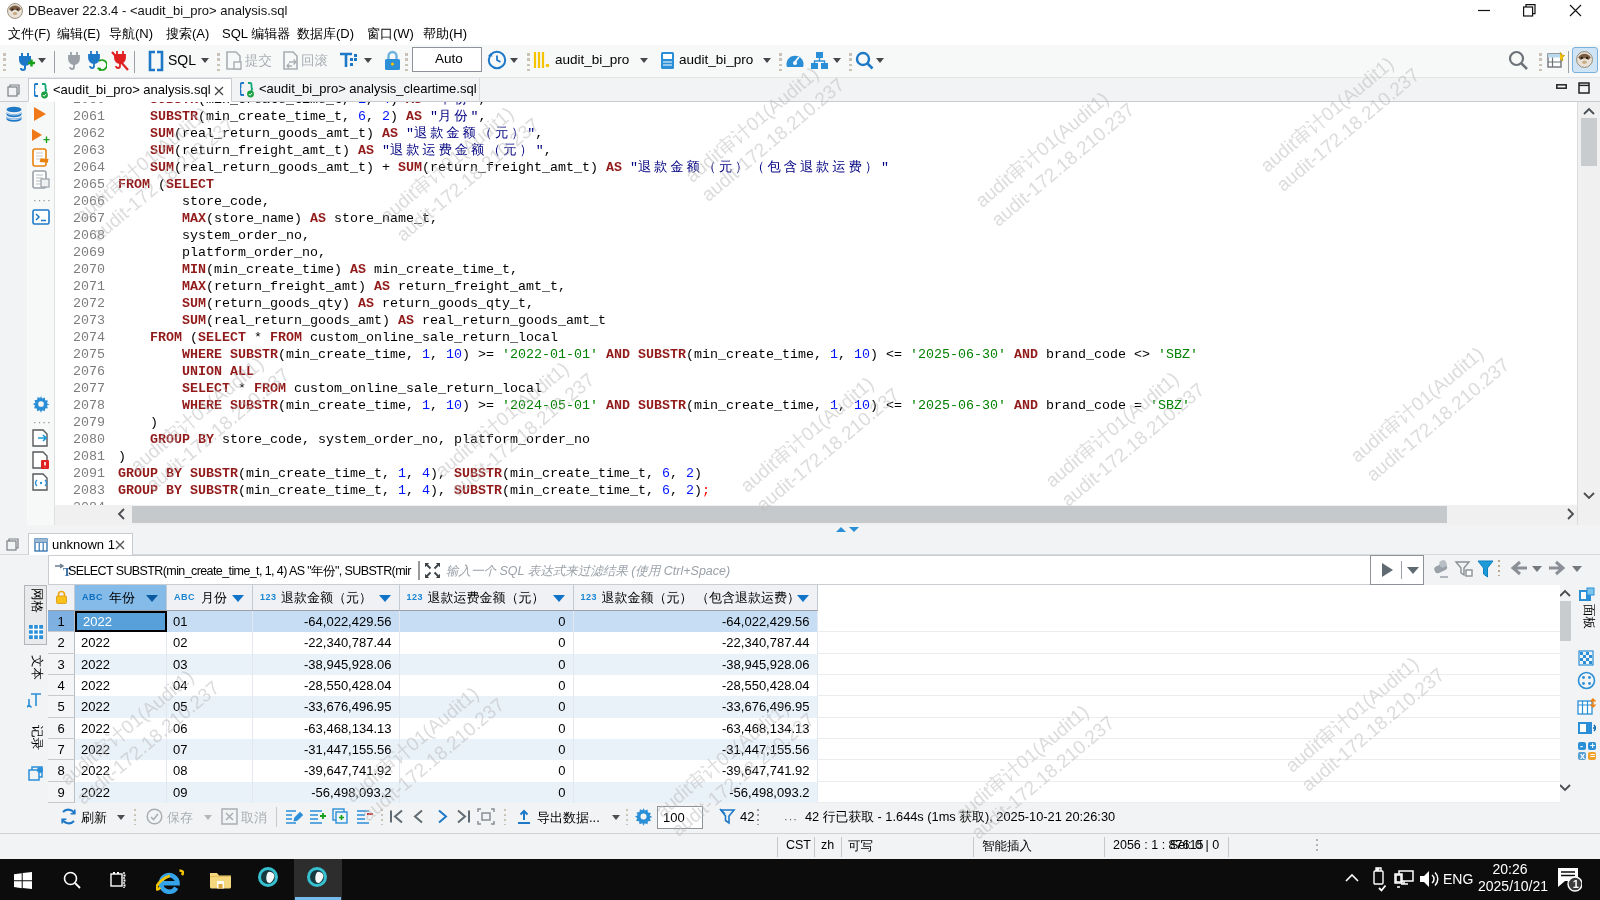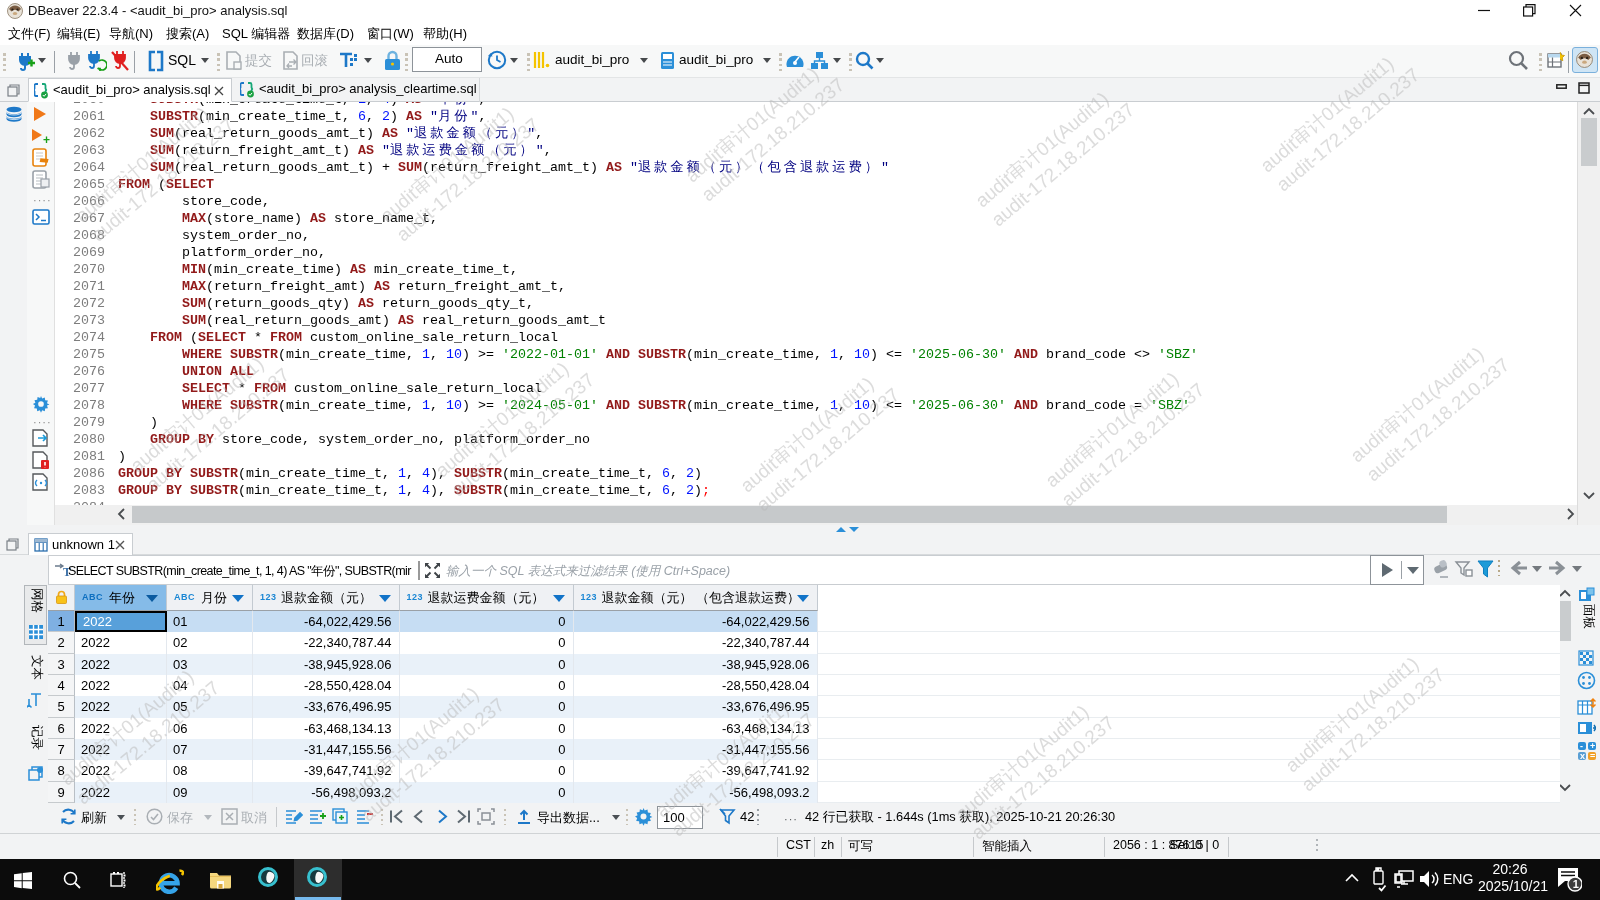--- a/index.html
+++ b/index.html
@@ -383,21 +383,21 @@
 <div class="lnum" style="top:278px;">2077</div>
 <div class="cline" style="left:63px;top:278px;">        <span class="k">SELECT</span> * <span class="k">FROM</span> custom_online_sale_return_local</div>
 <div class="lnum" style="top:295px;">2078</div>
 <div class="cline" style="left:63px;top:295px;">        <span class="k">WHERE</span> <span class="k">SUBSTR</span>(min_create_time, <span class="n">1</span>, <span class="n">10</span>) &gt;= <span class="s">'2024-05-01'</span> <span class="k">AND</span> <span class="k">SUBSTR</span>(min_create_time, <span class="n">1</span>, <span class="n">10</span>) &lt;= <span class="s">'2025-06-30'</span> <span class="k">AND</span> brand_code = <span class="s">'SBZ'</span></div>
 <div class="lnum" style="top:312px;">2079</div>
 <div class="cline" style="left:63px;top:312px;">    )</div>
 <div class="lnum" style="top:329px;">2080</div>
 <div class="cline" style="left:63px;top:329px;">    <span class="k">GROUP</span> <span class="k">BY</span> store_code, system_order_no, platform_order_no</div>
 <div class="lnum" style="top:346px;">2081</div>
 <div class="cline" style="left:63px;top:346px;">)</div>
-<div class="lnum" style="top:363px;">2086</div>
+<div class="lnum" style="top:363px;">2091</div>
 <div class="cline" style="left:63px;top:363px;"><span class="k">GROUP</span> <span class="k">BY</span> <span class="k">SUBSTR</span>(min_create_time_t, <span class="n">1</span>, <span class="n">4</span>), <span class="k">SUBSTR</span>(min_create_time_t, <span class="n">6</span>, <span class="n">2</span>)</div>
 <div class="lnum" style="top:380px;">2083</div>
 <div class="cline" style="left:63px;top:380px;"><span class="k">GROUP</span> <span class="k">BY</span> <span class="k">SUBSTR</span>(min_create_time_t, <span class="n">1</span>, <span class="n">4</span>), <span class="k">SUBSTR</span>(min_create_time_t, <span class="n">6</span>, <span class="n">2</span>)<span class="r">;</span></div>
 <div class="lnum" style="top:397px;">2084</div>
 <div class="cline" style="left:63px;top:397px;"></div>
 </div>
 <div id="evsb">
   <svg style="position:absolute;left:5px;top:5px;" width="12" height="8" viewBox="0 0 12 8">
       <path d="M1 7 L6 2 l5 5" fill="none" stroke="#4a4d50" stroke-width="1.8"></path>
     </svg>

